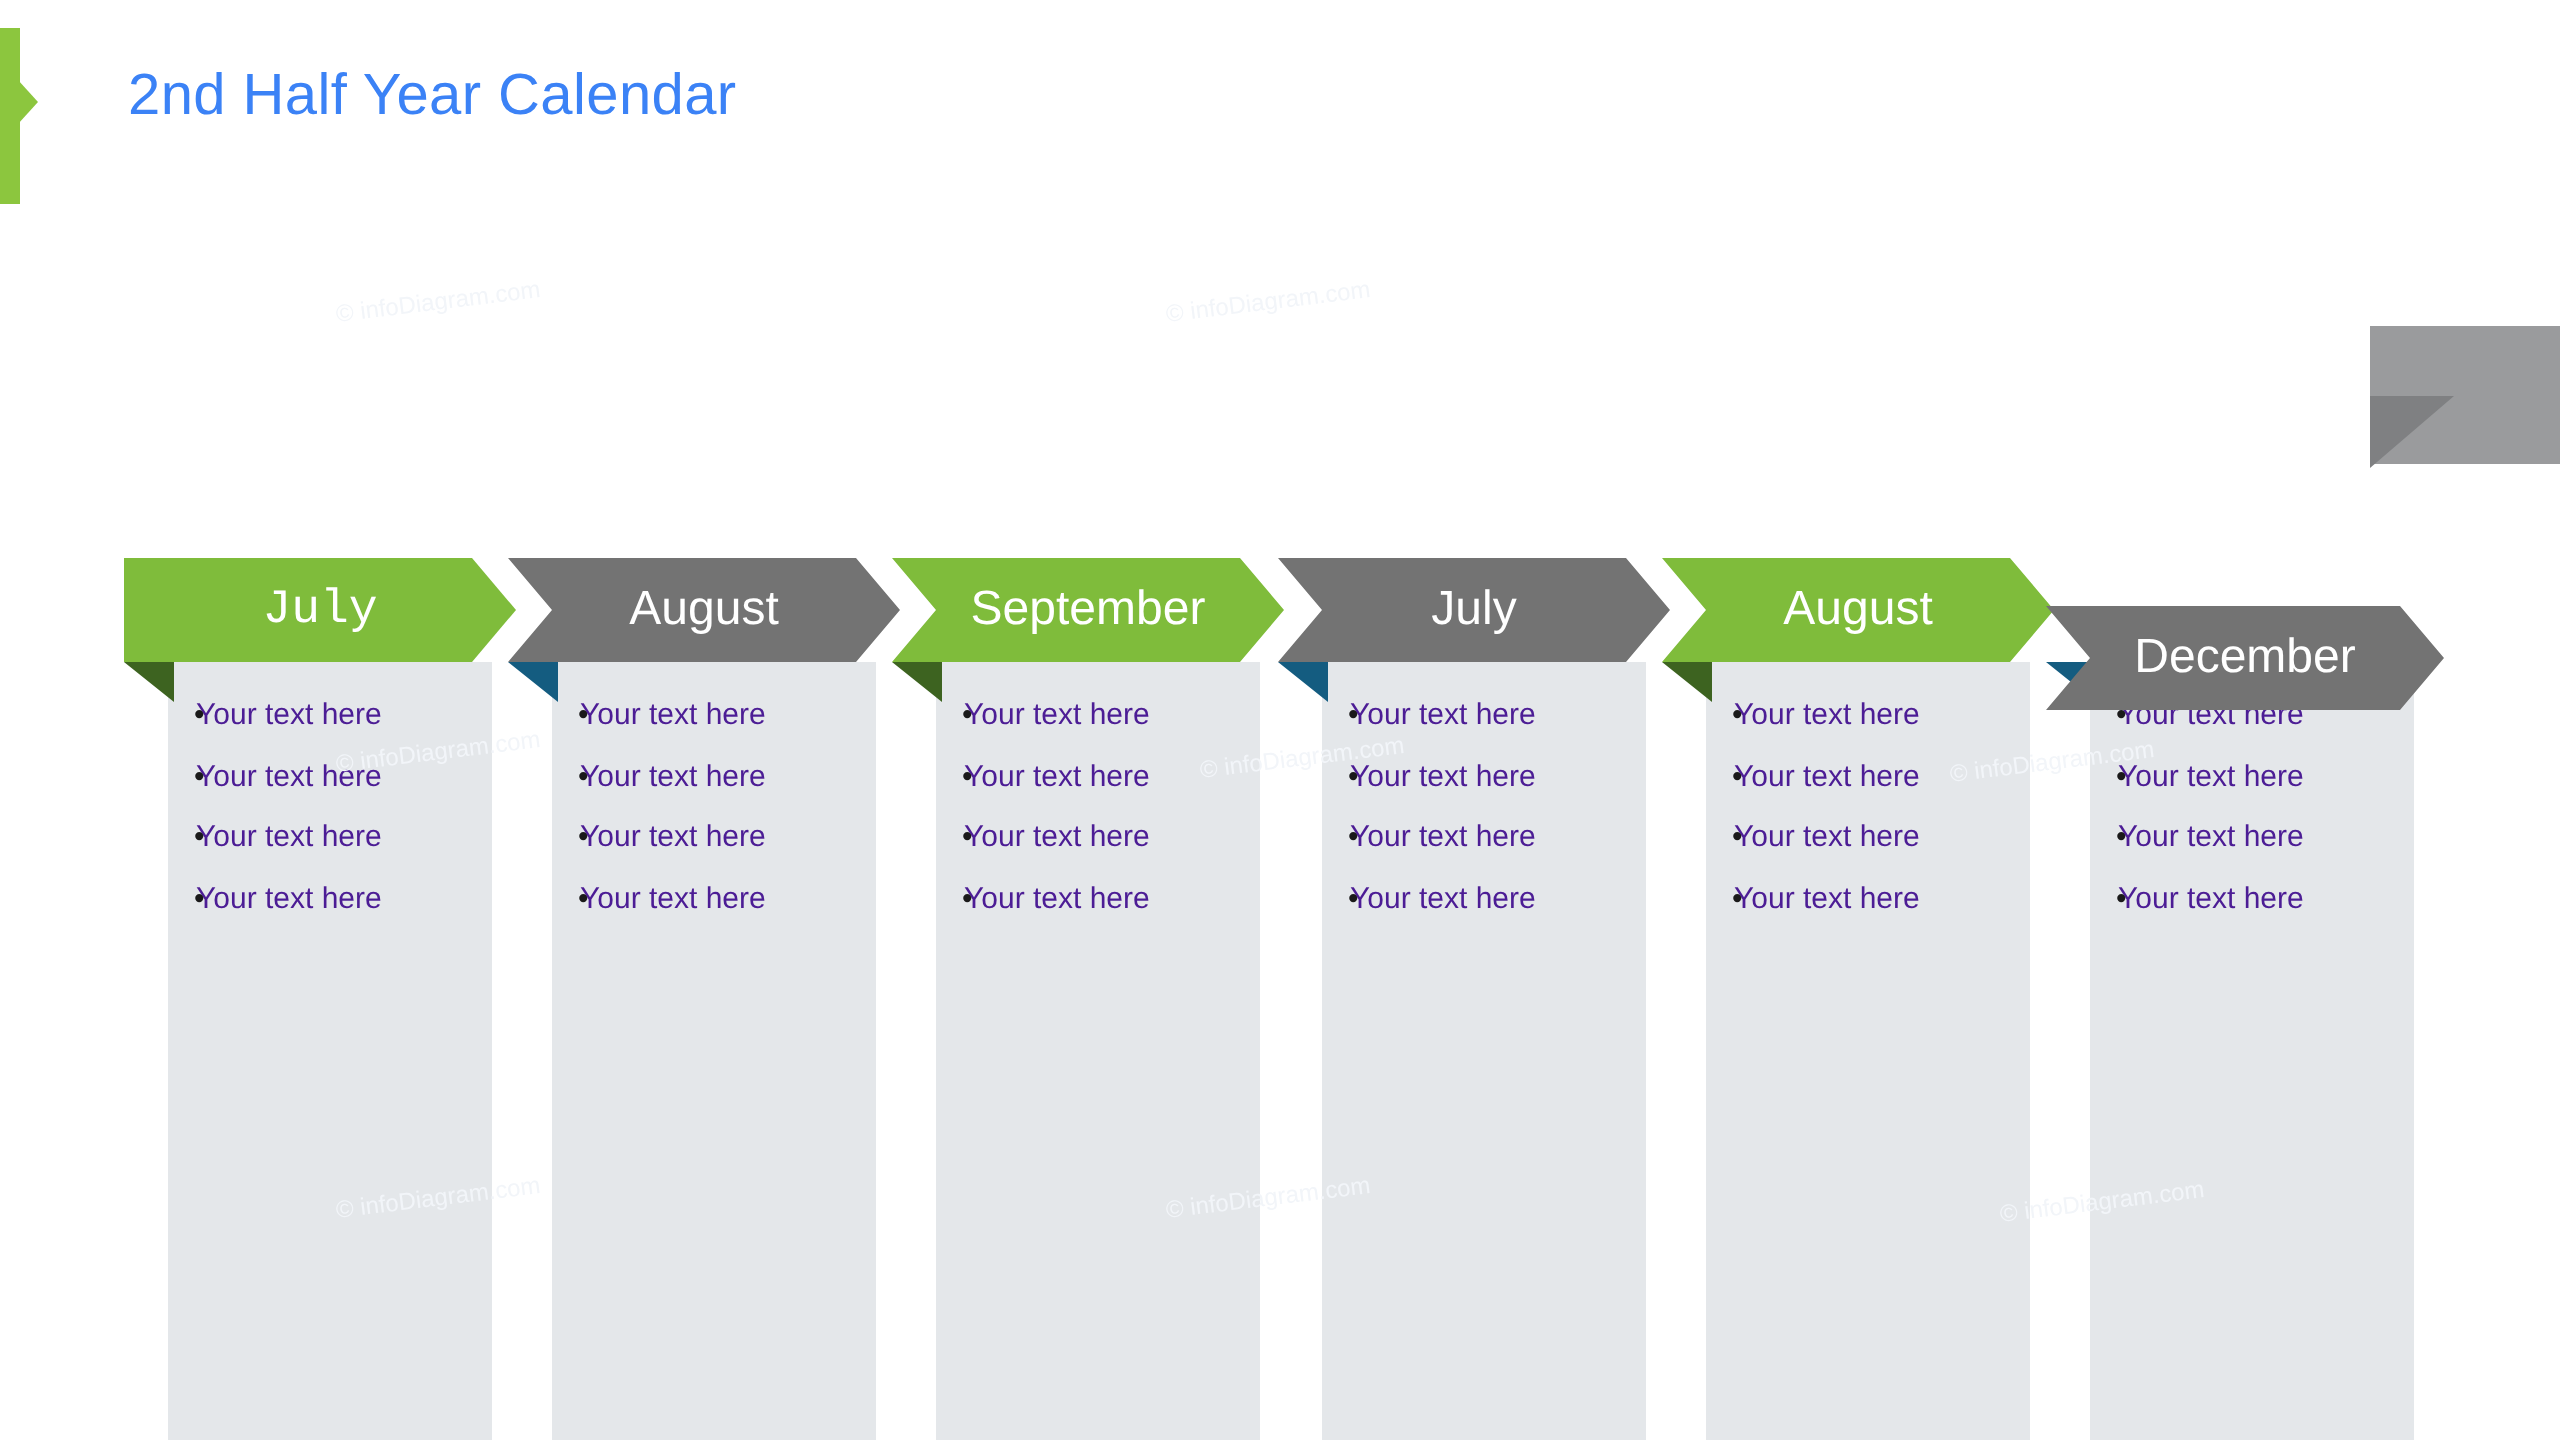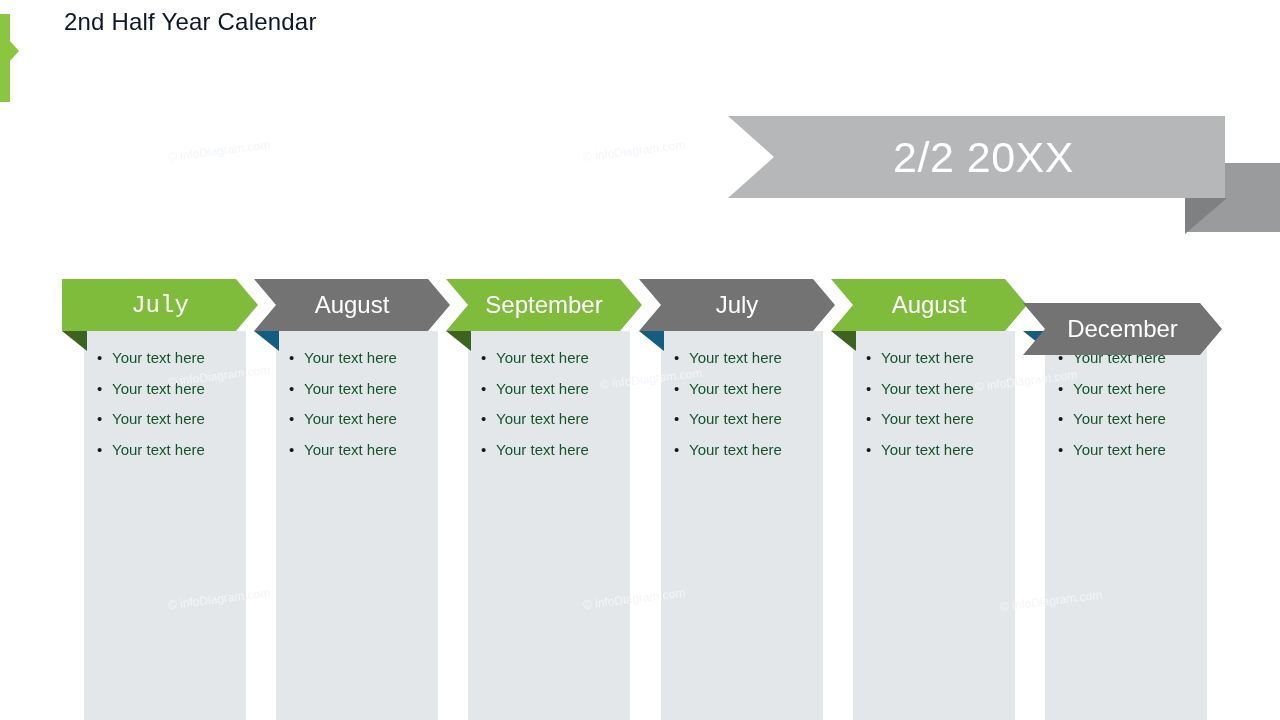--- a/index.html
+++ b/index.html
@@ -36,24 +36,24 @@
     height: 0;
     border-top: 11px solid transparent;
     border-bottom: 11px solid transparent;
     border-left: 10px solid #8CC63E;
   }
 
   
   .slide-title {
     position: absolute;
     left: 64px;
-    top: 8px;
-    font-size: 24px;
+    top: 32px;
+    font-size: 29px;
     font-weight: 400;
-    color: #0f172a;
+    color: #3b82f6;
     letter-spacing: 0.2px;
     white-space: nowrap;
   }
 
   
   .ribbon-wrap {
     position: absolute;
     left: 728px;
     top: 116px;
     width: 497px;
@@ -161,22 +161,22 @@
   }
   .bullet-list {
     list-style: none;
     margin: 0;
     padding: 0;
   }
   .bullet-item {
     position: relative;
     font-size: 15px;
     line-height: 30.5px;
-    color: #14532d;
-    padding-left: 28px;
+    color: #4c1d95;
+    padding-left: 14px;
     white-space: nowrap;
   }
   .bullet-item::before {
     content: "\2022";
     position: absolute;
     left: 13px;
     top: 0;
     font-size: 15px;
     color: #1A1A1A;
   }
@@ -212,24 +212,20 @@
 
 <div id="slide">
 
   <div class="accent-bar"></div>
   <div class="accent-point"></div>
 
   <div class="slide-title">2nd Half Year Calendar</div>
 
   <div class="ribbon-fold"></div>
   <div class="ribbon-fold-shadow"></div>
-  <div class="ribbon-wrap">
-    <div class="ribbon-body"></div>
-    <div class="ribbon-label">2/2 20XX</div>
-  </div>
 
   <div class="months" id="months-root">
       <div class="month-col" style="left: 62px;">
         <div class="content-box" style="left: 22px; width: 162px; height: 521px;">
           <ul class="bullet-list">
             <li class="bullet-item">Your text here</li>
             <li class="bullet-item">Your text here</li>
             <li class="bullet-item">Your text here</li>
             <li class="bullet-item">Your text here</li>
           </ul>

